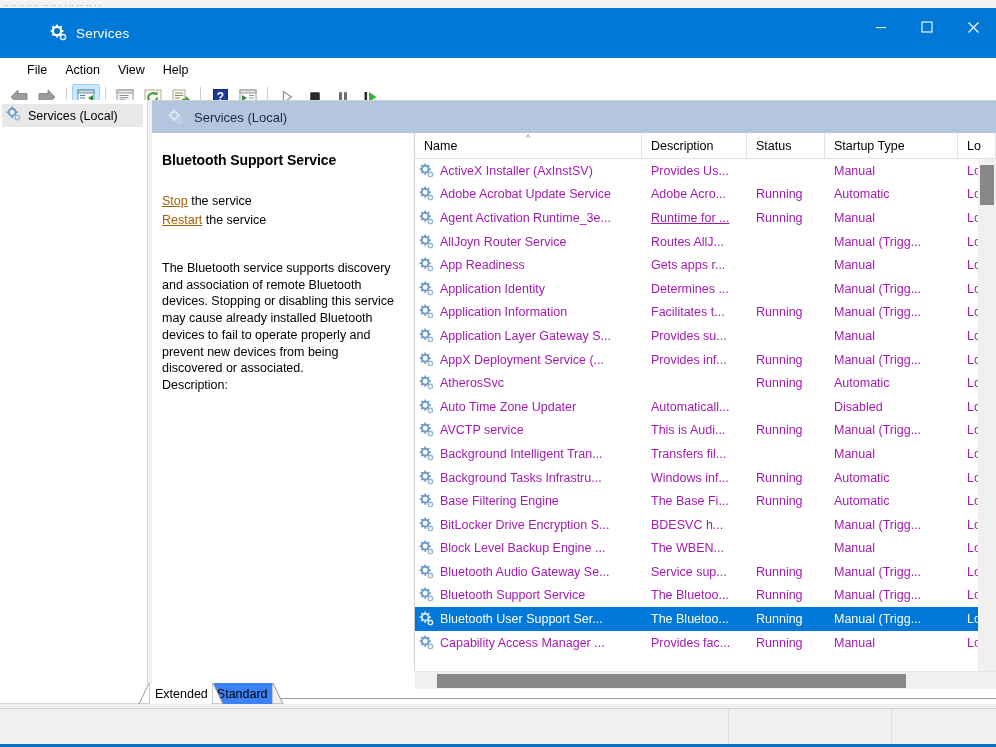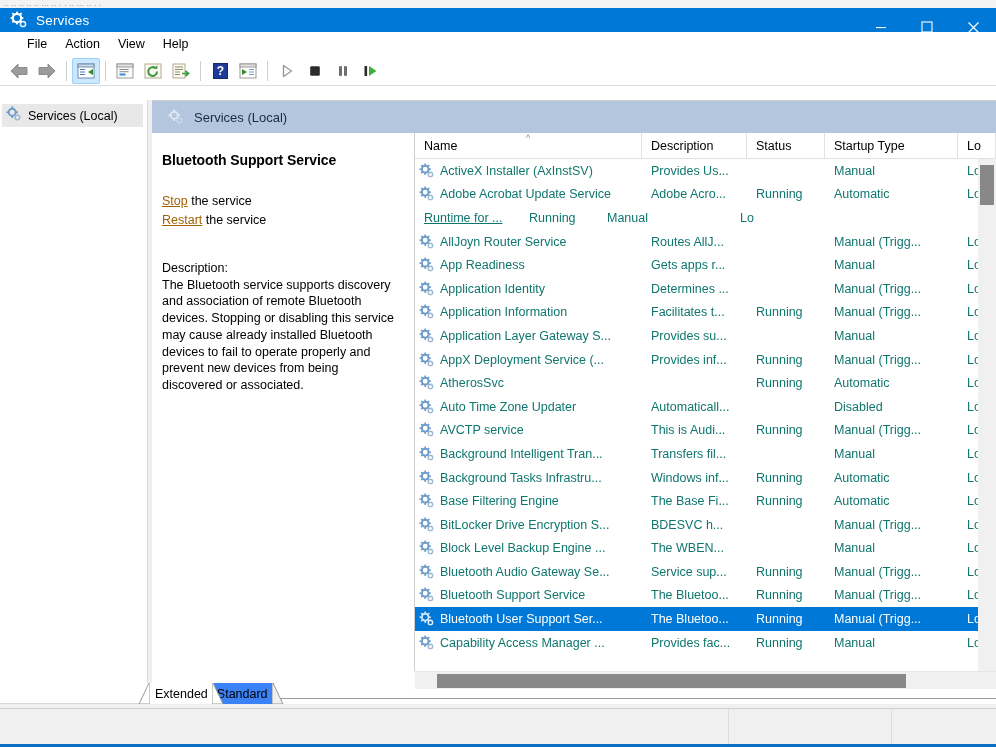--- a/index.html
+++ b/index.html
@@ -25,22 +25,22 @@
   }
 
   
   #window {
     position: absolute; left: 0; top: 8px; width: 996px; height: 700px;
     background: #ffffff;
   }
 
   
   #titlebar {
-    position: relative; height: 24px; background: #0078d7; color: #fff;
-    display: flex; align-items: center;
+    position: relative; height: 50px; background: #0078d7; color: #fff;
+    display: flex; align-items: center; padding-left: 40px;
   }
   #titlebar .app-icon {
     width: 18px; height: 18px; margin-left: 10px; margin-right: 8px;
     position: relative; flex: none;
   }
   #titlebar .title-text {
     font-size: 13.5px; letter-spacing: .2px;
   }
   #win-controls { position: absolute; right: 0; top: 0; height: 38px; display: flex; }
   #win-controls .wbtn {
@@ -124,21 +124,21 @@
   #listhead .hcell {
     position: relative; display: flex; align-items: center;
     padding-left: 9px; border-right: 1px solid #e2e2e2; flex: none; height: 26px;
   }
   #listhead .sortcaret {
     position: absolute; left: 50%; top: 1px; transform: translateX(-50%);
     font-size: 9px; color: #8a8a8a; line-height: 8px;
   }
   #rows { position: relative; }
   .row {
-    display: flex; height: 23.6px; align-items: center; font-size: 12.5px; color: #0f766e;
+    display: flex; height: 23.6px; align-items: center; font-size: 12.5px; color: #a21caf;
   }
   .row.sel { background: #0078d7; color: #ffffff; }
   .cell { flex: none; padding-left: 9px; white-space: nowrap; overflow: hidden; display: flex; align-items: center; }
   .cell.name { padding-left: 4px; gap: 5px; }
   .svcicon { width: 16px; height: 16px; flex: none; position: relative; }
 
   
   #hscroll {
     position: absolute; left: 263px; top: 570px; width: 581px; height: 18px;
     background: #f0f0f0; border-top: 1px solid #e6e6e6;
@@ -364,22 +364,22 @@
         <div id="links">
           <div>
             <a href="#">Stop</a><span> the service</span>
           </div>
           <div>
             <a href="#">Restart</a><span> the service</span>
           </div>
         </div>
 
         <div id="desc-block">
+          <div>The Bluetooth service supports discovery and association of remote Bluetooth devices.  Stopping or disabling this service may cause already installed Bluetooth devices to fail to operate properly and prevent new devices from being discovered or associated.</div>
           <div>Description:</div>
-          <div>The Bluetooth service supports discovery and association of remote Bluetooth devices.  Stopping or disabling this service may cause already installed Bluetooth devices to fail to operate properly and prevent new devices from being discovered or associated.</div>
         </div>
       </div>
 
       <div id="hammer">
         <svg width="110" height="100" viewBox="0 0 110 100">
           <defs>
             <linearGradient id="mg" x1="0" y1="0" x2="0" y2="1">
               <stop offset="0%" stop-color="#f2f2f2"></stop>
                 <stop offset="45%" stop-color="#b9b9b9"></stop>
               <stop offset="70%" stop-color="#8c8c8c"></stop>
@@ -477,20 +477,37 @@
                 <span>Running</span>
               </div>
               <div class="cell" style="width: 133px;">
                 <span>Automatic</span>
               </div>
               <div class="cell" style="width: 38px;">
                 <span>Lo</span>
               </div>
             </div>
             <div class="row">
+              <div class="cell name" style="width: 227px;">
+                <span class="svcicon"><svg width="16" height="16" viewBox="0 0 16 16">
+                    <circle cx="6.2" cy="6.2" r="3.4" fill="none" stroke="#6e9bc9" stroke-width="1.9"></circle>
+                    <g fill="#6e9bc9">
+                      <rect x="5.4" y="0.5" width="1.6" height="2"></rect>
+                      <rect x="5.4" y="9.9" width="1.6" height="2"></rect>
+                      <rect x="0.5" y="5.4" width="2" height="1.6"></rect>
+                      <rect x="9.9" y="5.4" width="2" height="1.6"></rect>
+                      <rect x="1.9" y="1.9" width="2" height="1.6" transform="rotate(45 2.9 2.7)"></rect>
+                      <rect x="8.6" y="8.6" width="2" height="1.6" transform="rotate(45 9.6 9.4)"></rect>
+                      <rect x="8.6" y="1.9" width="2" height="1.6" transform="rotate(-45 9.6 2.7)"></rect>
+                      <rect x="1.9" y="8.6" width="2" height="1.6" transform="rotate(-45 2.9 9.4)"></rect>
+                    </g>
+                    <circle cx="11.4" cy="11.4" r="2.2" fill="none" stroke="#9bb8d4" stroke-width="1.4"></circle>
+                  </svg></span>
+                <span>Agent Activation Runtime_3e...</span>
+              </div>
               <div class="cell" style="width: 105px; text-decoration: underline;">
                 <span>Runtime for ...</span>
               </div>
               <div class="cell" style="width: 78px;">
                 <span>Running</span>
               </div>
               <div class="cell" style="width: 133px;">
                 <span>Manual</span>
               </div>
               <div class="cell" style="width: 38px;">

